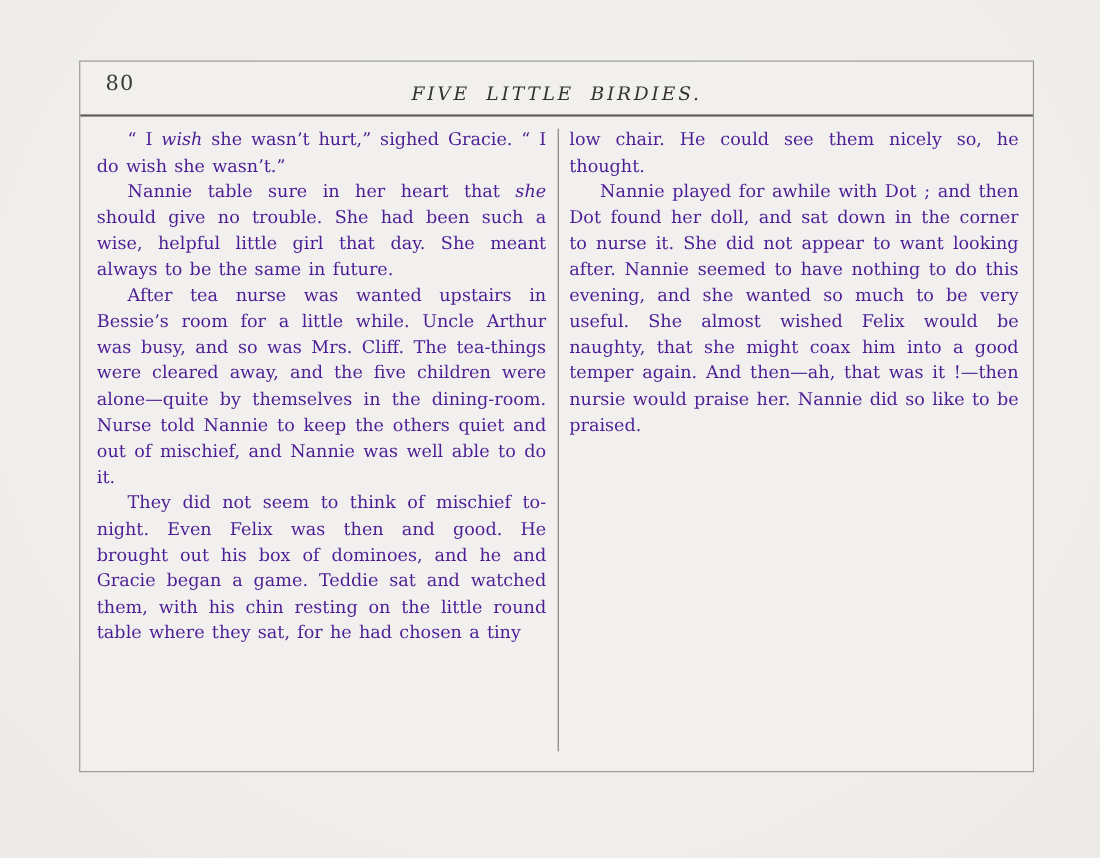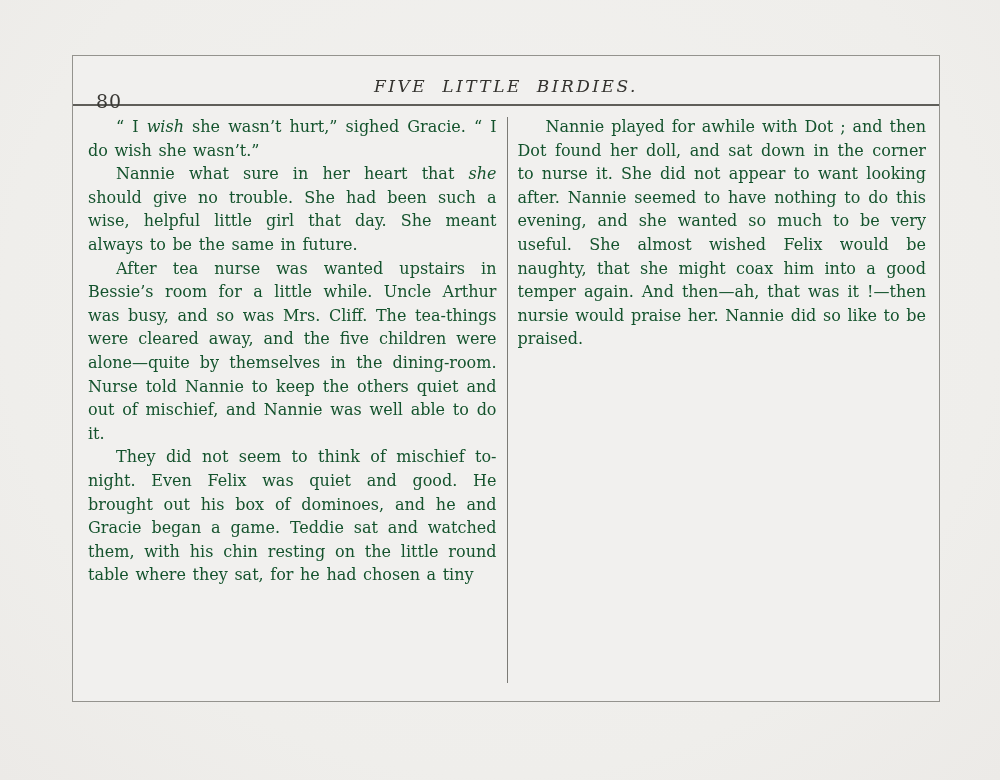--- a/index.html
+++ b/index.html
@@ -23,21 +23,21 @@
     border: 1px solid #94938e;
     background: #f1f0ee;
   }
   .page-header {
     position: relative;
     height: 50px;
     border-bottom: 2px solid #5f5e59;
   }
   .page-number {
     position: absolute;
-    left: 23px; top: 34px;
+    left: 23px; top: 9px;
     font-size: 19px;
     color: #3a3935;
     letter-spacing: 1px;
   }
   .running-title {
     position: absolute;
     left: 0; right: 0; top: 20px;
     text-align: center;
     font-style: italic;
     font-size: 17px;
@@ -48,21 +48,21 @@
   .columns {
     display: flex;
     align-items: stretch;
     padding: 9px 13px 0 15px;
     height: 595px;
   }
   .text-col {
     flex: 1 1 0;
     font-size: 16px;
     line-height: 23.6px;
-    color: #14532d;
+    color: #4c1d95;
     text-align: justify;
     word-spacing: 1.5px;
     overflow: hidden;
   }
   .col-divider {
     width: 1px;
     background: #7c7b76;
     margin: 2px 10px 18px 10px;
   }
   .para {
@@ -77,23 +77,24 @@
 
 <div class="scan-canvas">
   <div class="page-box">
     <div class="page-header">
       <span class="page-number">80</span>
       <span class="running-title">FIVE LITTLE BIRDIES.</span>
     </div>
     <div class="columns">
       <div class="text-col" id="col-left">
           <p class="para"><span>“ I </span><em>wish</em><span> she wasn’t hurt,” sighed Gracie. “ I do wish she wasn’t.”</span></p>
-          <p class="para"><span>Nannie what sure in her heart that </span><em>she</em><span> should give no trouble. She had been such a wise, helpful little girl that day. She meant always to be the same in future.</span></p>
+          <p class="para"><span>Nannie table sure in her heart that </span><em>she</em><span> should give no trouble. She had been such a wise, helpful little girl that day. She meant always to be the same in future.</span></p>
           <p class="para"><span>After tea nurse was wanted upstairs in Bessie’s room for a little while. Uncle Arthur was busy, and so was Mrs. Cliff. The tea-things were cleared away, and the five children were alone—quite by themselves in the dining-room. Nurse told Nannie to keep the others quiet and out of mischief, and Nannie was well able to do it.</span></p>
-          <p class="para"><span>They did not seem to think of mischief to-night. Even Felix was quiet and good. He brought out his box of dominoes, and he and Gracie began a game. Teddie sat and watched them, with his chin resting on the little round table where they sat, for he had chosen a tiny</span></p>
+          <p class="para"><span>They did not seem to think of mischief to-night. Even Felix was then and good. He brought out his box of dominoes, and he and Gracie began a game. Teddie sat and watched them, with his chin resting on the little round table where they sat, for he had chosen a tiny</span></p>
         </div>
       <div class="col-divider"></div>
       <div class="text-col" id="col-right">
+          <p class="para no-indent"><span>low chair. He could see them nicely so, he thought.</span></p>
           <p class="para"><span>Nannie played for awhile with Dot ; and then Dot found her doll, and sat down in the corner to nurse it. She did not appear to want looking after. Nannie seemed to have nothing to do this evening, and she wanted so much to be very useful. She almost wished Felix would be naughty, that she might coax him into a good temper again. And then—ah, that was it !—then nursie would praise her. Nannie did so like to be praised.</span></p>
         </div>
     </div>
   </div>
 </div>
 
 </body></html>

